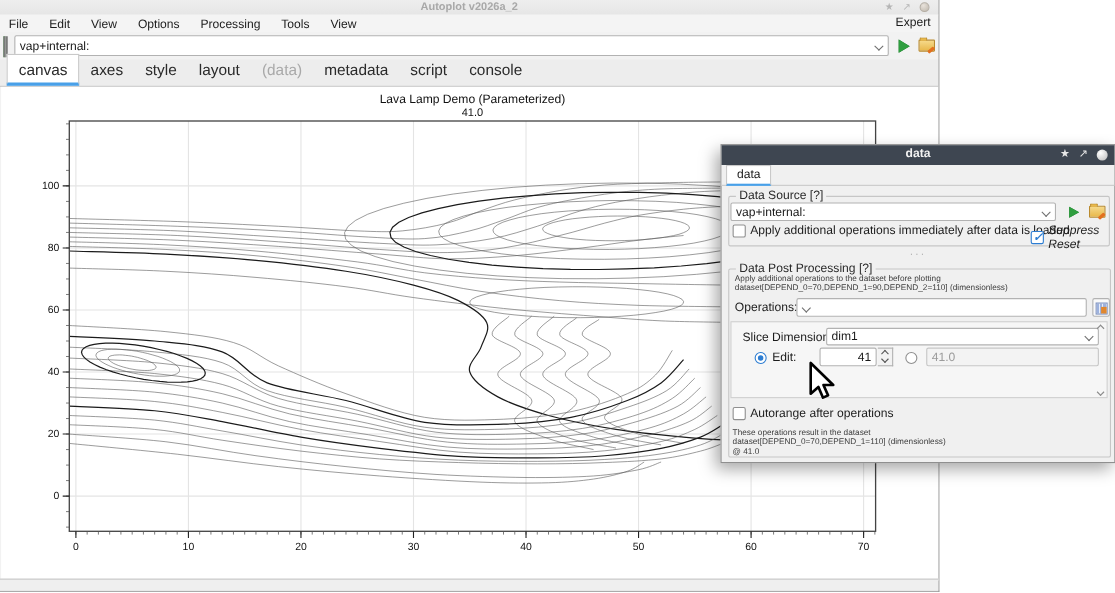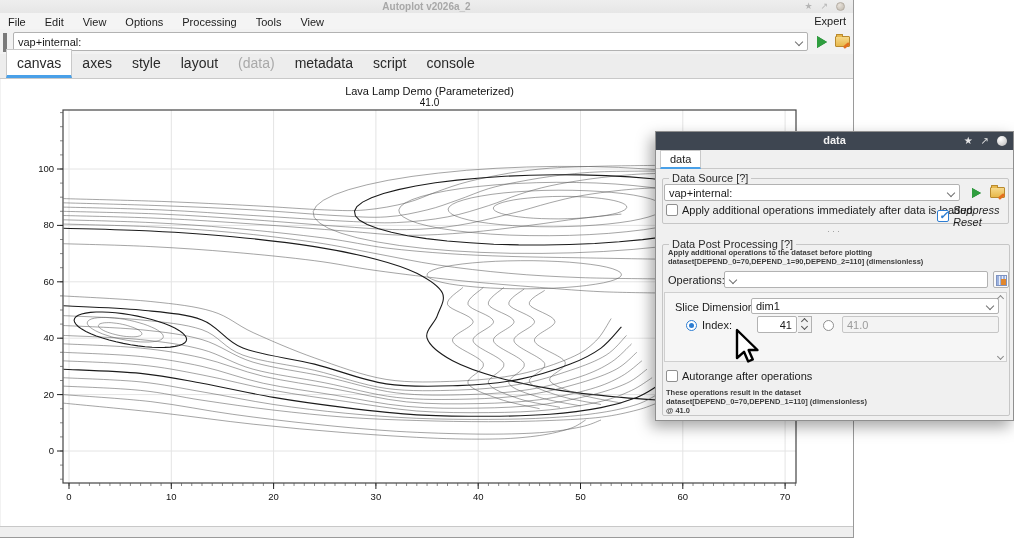--- a/index.html
+++ b/index.html
@@ -71,21 +71,21 @@
 
   .cb{width:12px;height:12px;border:1px solid #8f8f8f;border-radius:2px;background:#fff;box-sizing:border-box;position:relative;flex:none;}
   .cb.on{border-color:#2d7dd2;}
   .cb.on::after{content:"\2713";position:absolute;left:1px;top:-2px;font-size:11px;font-weight:bold;color:#2d7dd2;}
   .cb-row{position:absolute;display:flex;align-items:center;gap:4px;font-size:11px;color:#1c1c1c;}
   #cb-apply{left:10px;top:72px;}
   #cb-suppress{left:281px;top:72px;font-style:italic;}
 
   #dots-sep{position:absolute;left:0;right:0;top:96px;text-align:center;font-size:9px;color:#9a9a9a;letter-spacing:2px;line-height:6px;}
 
-  .tinytext{position:absolute;font-size:7.5px;color:#3c3c3c;white-space:nowrap;font-weight:bold;}
+  .tinytext{position:absolute;font-size:7.5px;color:#3c3c3c;white-space:nowrap;}
   #dpp-hint{left:12px;top:116px;}
   #dpp-inds{left:12px;top:125px;}
 
   #ops-label{position:absolute;left:12px;top:142px;font-size:11px;color:#1c1c1c;}
   #ops-field{position:absolute;left:68px;top:139px;width:264px;height:17px;}
   #ops-field .val{flex:1;}
   #ops-icon{position:absolute;left:337px;top:139px;width:16px;height:17px;border:1px solid #b2b2b2;border-radius:2px;background:#fafafa;box-sizing:border-box;}
   #ops-icon .bars{position:absolute;left:2px;top:3px;width:9px;height:9px;border:1px solid #7e93c2;background:repeating-linear-gradient(90deg,#9db2de 0 2px,#e8edf8 2px 3px);}
   #ops-icon .orange{position:absolute;right:2px;bottom:2px;width:5px;height:6px;background:#e0872e;}
 
@@ -99,21 +99,21 @@
 
   #slice-label{position:absolute;left:10px;top:8px;font-size:11px;color:#1c1c1c;}
   #slice-field{position:absolute;left:86px;top:5px;width:248px;height:16px;justify-content:flex-end;}
   #slice-field .val{flex:1;}
 
   .radio{width:11px;height:11px;border:1px solid #8f8f8f;border-radius:50%;background:#fff;box-sizing:border-box;position:relative;flex:none;}
   .radio.sel{border-color:#2d7dd2;}
   .radio.sel::after{content:"";position:absolute;left:2px;top:2px;width:5px;height:5px;border-radius:50%;background:#2d7dd2;}
   #radio-index{position:absolute;left:21px;top:27px;}
   #index-label{position:absolute;left:37px;top:26px;font-size:11px;color:#1c1c1c;}
-  #index-field{position:absolute;left:92px;top:23px;width:40px;height:17px;justify-content:flex-end;text-align:right;}
+  #index-field{position:absolute;left:80px;top:23px;width:52px;height:17px;justify-content:flex-end;text-align:right;}
   #spin{position:absolute;left:133px;top:23px;width:14px;height:17px;border:1px solid #b2b2b2;border-left:none;background:#f2f2f2;box-sizing:border-box;}
   #spin i{position:absolute;left:4px;width:5px;height:5px;}
   #spin i::after{content:"";position:absolute;width:4px;height:4px;border-right:1.2px solid #555;border-bottom:1.2px solid #555;}
   #spin .up{top:1px;} #spin .up::after{transform:rotate(-135deg);top:1px;}
   #spin .dn{bottom:3px;} #spin .dn::after{transform:rotate(45deg);}
   #radio-value{position:absolute;left:158px;top:27px;}
   #value-field{position:absolute;left:177px;top:23px;width:157px;height:17px;background:#f3f3f3;color:#9b9b9b;border-color:#c6c6c6;}
 
   #cb-autorange{left:10px;top:238px;}
   #res-caption{left:10px;top:256px;}
@@ -418,21 +418,21 @@
       <span class="orange"></span>
     </span>
 
     <div id="inner-panel">
       <span id="slice-label">Slice Dimension:</span>
       <div id="slice-field" class="textfield">
         <span class="val">dim1</span>
         <span class="chev"></span>
       </div>
       <span class="radio sel" id="radio-index"></span>
-      <span id="index-label">Index:</span>
+      <span id="index-label">Edit:</span>
       <div id="index-field" class="textfield">
         <span class="val" style="text-align:right;width:100%">41</span>
       </div>
       <span id="spin">
           <i class="up"></i>
           <i class="dn"></i>
         </span>
       <span class="radio" id="radio-value"></span>
       <div id="value-field" class="textfield">
         <span class="val">41.0</span>

